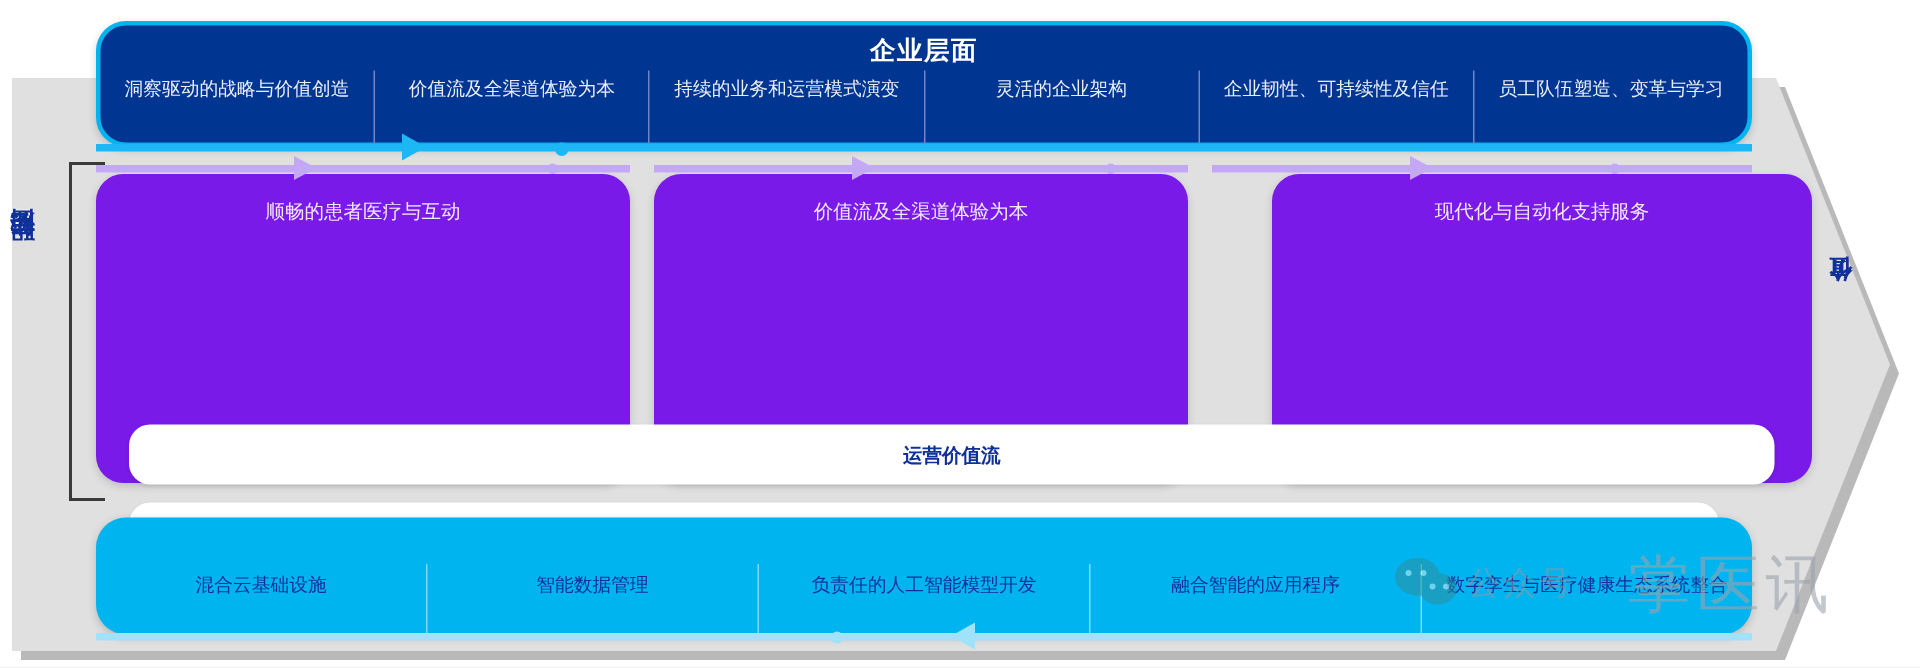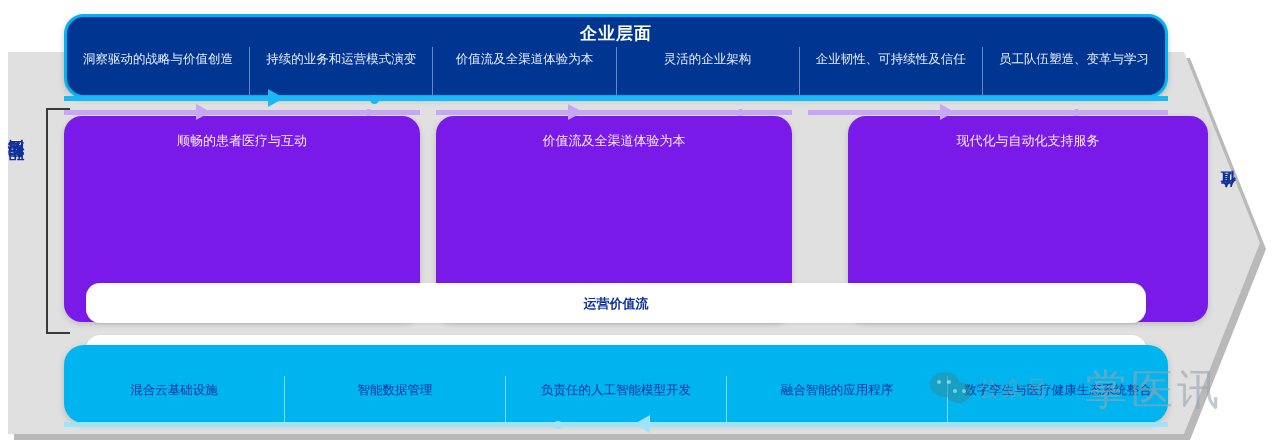--- a/index.html
+++ b/index.html
@@ -84,21 +84,21 @@
   .fcol-title{
     position:absolute;left:0;right:0;top:16px;text-align:center;
     color:#f2e9ff;font-size:13px;
   }
   
   .band{
     position:absolute;left:22px;width:1060px;background:#ffffff;
     border-radius:14px;z-index:4;
     box-shadow:0 1px 3px rgba(0,0,0,.10);
   }
-  .band-value{top:167px;height:40px;}
+  .band-value{top:167px;height:40px;padding-left:37px;}
   .band-support{top:219px;height:80px;}
   .band-label{
     position:absolute;left:0;right:0;text-align:center;
     color:#10309a;font-size:13px;font-weight:bold;
   }
   .band-value .band-label{top:12px;}
   .band-support .band-label{top:10px;}
   .pill-row{
     position:absolute;left:12px;right:12px;top:34px;height:26px;display:flex;
   }
@@ -192,24 +192,24 @@
   <div class="left-axis-label">职能层面</div>
   <div class="right-axis-label">价值</div>
 
   <div class="enterprise">
     <div class="layer-title">企业层面</div>
     <div class="cols">
       <div class="col">
           <span>洞察驱动的战略与价值创造</span>
         </div>
       <div class="col">
+          <span>价值流及全渠道体验为本</span>
+        </div>
+      <div class="col">
           <span>持续的业务和运营模式演变</span>
-        </div>
-      <div class="col">
-          <span>价值流及全渠道体验为本</span>
         </div>
       <div class="col">
           <span>灵活的企业架构</span>
         </div>
       <div class="col">
           <span>企业韧性、可持续性及信任</span>
         </div>
       <div class="col">
           <span>员工队伍塑造、变革与学习</span>
         </div>

